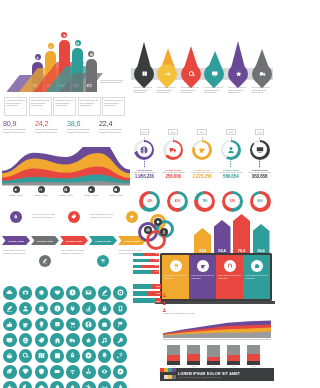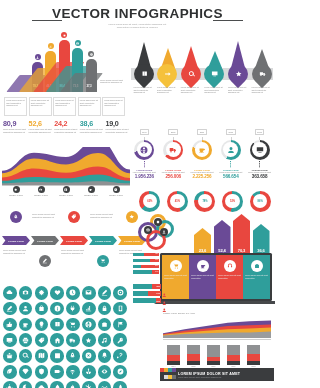--- a/index.html
+++ b/index.html
@@ -33,21 +33,21 @@
   .sec-tri{position:absolute;left:131px;top:34px;width:142px;height:82px;}
   .tri{position:absolute;bottom:48px;width:0;height:0;border-left:7px solid transparent;border-right:7px solid transparent;}
   .tslab{position:absolute;left:0;top:34px;width:142px;height:12px;background:#d9dadb;}
   .drop{position:absolute;top:30px;width:20px;height:20px;border-radius:50% 50% 50% 0;transform:rotate(-45deg);
         display:flex;align-items:center;justify-content:center;}
   .drop svg{width:7px;height:7px;fill:#fff;transform:rotate(45deg);}
 
   
   .sec-nums{position:absolute;left:3px;top:120px;width:126px;height:26px;display:flex;gap:2px;}
   .numcell{flex:1;}
-  .numcell b{display:block;font-size:7.2px;font-weight:bold;letter-spacing:-.2px;line-height:8px;}
+  .numcell b{display:block;font-size:7.2px;font-weight:normal;letter-spacing:-.2px;line-height:8px;}
 
   
   .sec-kpi{position:absolute;left:130px;top:119px;width:144px;height:68px;display:flex;}
   .kpi{flex:1;text-align:center;position:relative;}
   .kpi .tag{display:inline-block;border:.4px solid #d2d2d2;background:#fff;padding:.6px 1.6px;
             font-size:2px;color:#8a8a8a;border-radius:.5px;}
   .kpi .tagstem{width:.5px;height:2.5px;background:#d2d2d2;margin:0 auto;}
   .ring{width:20px;height:20px;border-radius:50%;margin:0 auto;position:relative;}
   .ring .hole{position:absolute;inset:2.6px;border-radius:50%;background:#fff;
               display:flex;align-items:center;justify-content:center;}
@@ -148,29 +148,20 @@
   .sec-hbars{position:absolute;left:133px;top:253px;width:26px;height:26px;}
   .hbar{height:3.4px;margin-bottom:2.4px;background:#e8473f;position:relative;}
   .hbar .f{height:100%;background:#2f9e9b;}
   .hbar .t{position:absolute;right:.6px;top:.2px;font-size:1.6px;color:#fff;}
 </style>
 </head>
 <body>
 
 <div class="page">
 
-  <div class="header">
-    <div class="hrule l"></div>
-    <div class="hrule r"></div>
-    <h1>VECTOR INFOGRAPHICS</h1>
-    <div class="subtitle">
-      <div>Lorem ipsum dolor sit amet, consectetur adipiscing elit.</div>
-      <div>Nam dictum euismod tortor id vehicula.</div>
-    </div>
-  </div>
 
   <div class="sec-bars" id="sec-bars">
       <div class="barskew" style="left: 4px; width: 28px; height: 17.4px; background: rgb(106, 74, 150); opacity: 0.75; bottom: 24px;"></div>
       <div class="bar3d" style="left: 30px; height: 30px; background: rgb(106, 74, 150);">
         <div class="bdot" style="background:#6a4a96">
           <svg viewBox="0 0 16 16" width="3" height="3">
             <path d="M8 8a3 3 0 100-6 3 3 0 000 6zm0 1.5c-3 0-5.5 1.6-5.5 3.3V14h11v-1.2c0-1.7-2.5-3.3-5.5-3.3z" fill="#fff"></path>
           </svg>
         </div>
         <div class="bnum" style="left:0.8px;bottom:4px;">78,3</div>
@@ -286,33 +277,29 @@
         <div class="lorem" style="position:absolute;top:52px;width:21px;left:1px;">Lorem ipsum dolor sit amet consectetur adipiscing elit</div>
       </div>
     </div>
 
   <div class="sec-nums" id="sec-nums">
       <div class="numcell">
         <b style="color:#6a4a96">80,9</b>
         <div class="lorem">Lorem ipsum dolor sit amet consectetur adipiscing elit</div>
       </div>
       <div class="numcell">
-        <b style="color:#f0a92e">52,6</b>
-        <div class="lorem">Lorem ipsum dolor sit amet consectetur adipiscing elit</div>
-      </div>
-      <div class="numcell">
         <b style="color:#e8473f">24,2</b>
         <div class="lorem">Lorem ipsum dolor sit amet consectetur adipiscing elit</div>
       </div>
       <div class="numcell">
         <b style="color:#2f9e9b">38,6</b>
         <div class="lorem">Lorem ipsum dolor sit amet consectetur adipiscing elit</div>
       </div>
       <div class="numcell">
-        <b style="color:#3a3c3e">19,0</b>
+        <b style="color:#3a3c3e">22,4</b>
         <div class="lorem">Lorem ipsum dolor sit amet consectetur adipiscing elit</div>
       </div>
     </div>
 
   <div class="sec-kpi" id="sec-kpi">
       <div class="kpi"><div class="tag">2014</div><div class="tagstem"></div><div class="ring" style="background:conic-gradient(#6a4a96 0 72%, #e6e7e8 72% 100%);">
           <div class="hole">
             <svg viewBox="0 0 16 16" width="8" height="8">
               <path d="M8 1a7 7 0 100 14A7 7 0 008 1zm0 1.4c.9 0 2 1.9 2.3 4.2H5.7C6 4.3 7.1 2.4 8 2.4zM5.4 8h5.2a12 12 0 010 1.6H5.4A12 12 0 015.4 8zm.3 3h4.6C10 12.9 8.9 14.6 8 14.6S6 12.9 5.7 11zM2.5 8h1.5c0 .6 0 1.1.1 1.6H2.8A5.6 5.6 0 012.5 8z" fill="#6a4a96"></path>
             </svg>

